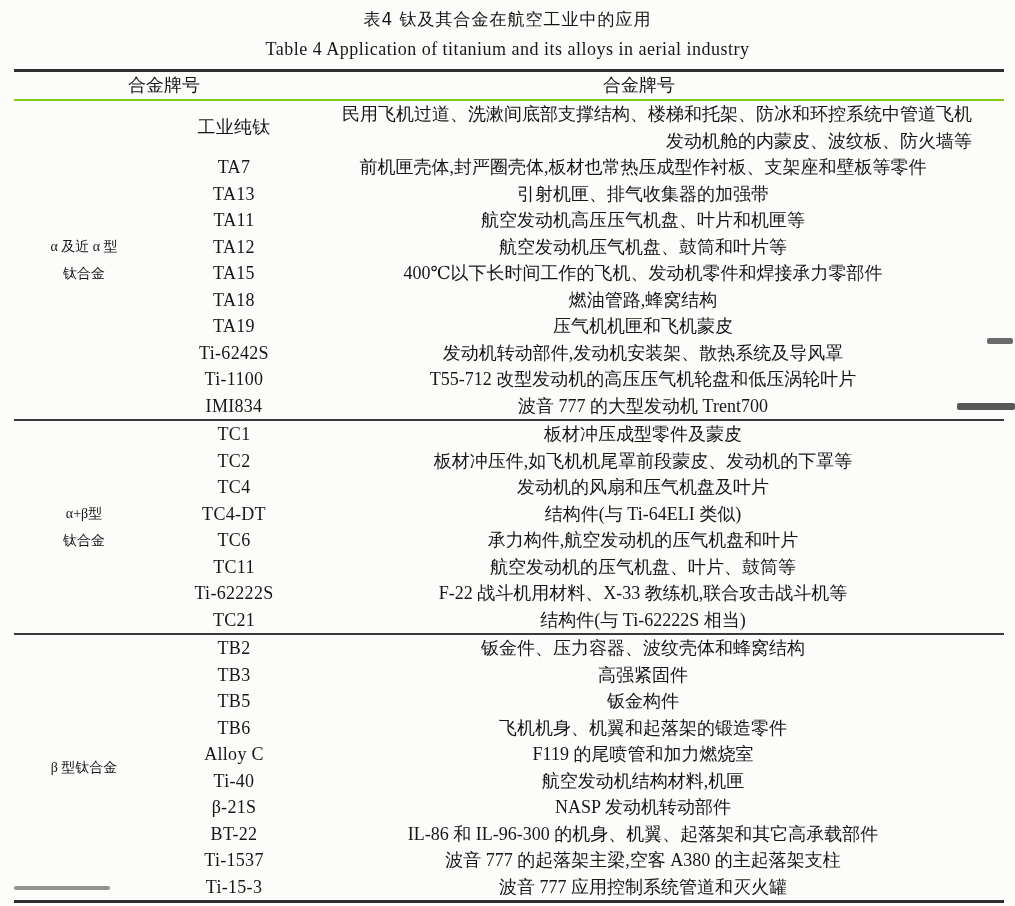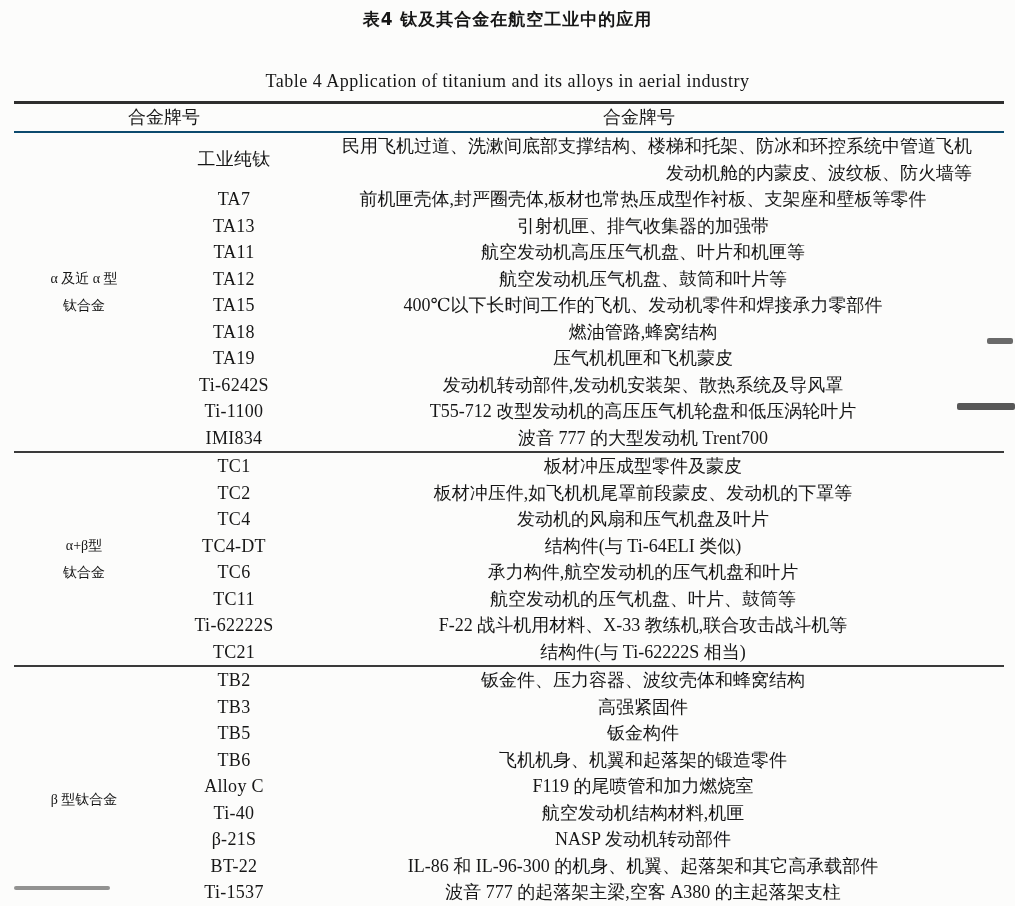--- a/index.html
+++ b/index.html
@@ -9,52 +9,51 @@
     font-family:"Liberation Serif","DejaVu Serif",serif;
     color:#161616;
     position:relative;
     overflow:hidden;
   }
   .page{position:absolute;inset:0;}
 
   .title-zh{
     text-align:center;
     font-family:"DejaVu Sans","Liberation Sans",sans-serif;
-    font-weight:bold;
+    font-weight:normal;
     font-size:17px;
     padding-top:8px;
     letter-spacing:1px;
   }
   .title-en{
     text-align:center;
     font-size:18px;
     padding-top:8px;
     letter-spacing:0.5px;
-    margin-top:32px;
   }
 
   table.main{
     border-collapse:collapse;
     table-layout:fixed;
     width:990px;
     margin:9px 0 0 14px;
     border-top:3px solid #2e2e2e;
     border-bottom:3px solid #2e2e2e;
   }
   col.c-group{width:140px;}
   col.c-alloy{width:160px;}
   col.c-usage{width:690px;}
 
   thead th{
     font-weight:normal;
     font-size:18px;
     height:27px;
     line-height:27px;
     text-align:center;
-    border-bottom:2px solid #0c4a6e;
+    border-bottom:2px solid #84cc16;
     padding:0;
   }
   thead th.usage-h{padding-right:40px;}
 
   tbody.group{border-top:0;}
   tbody.group + tbody.group{border-top:2px solid #3a3a3a;}
 
   td{
     padding:0;
     font-size:18px;

